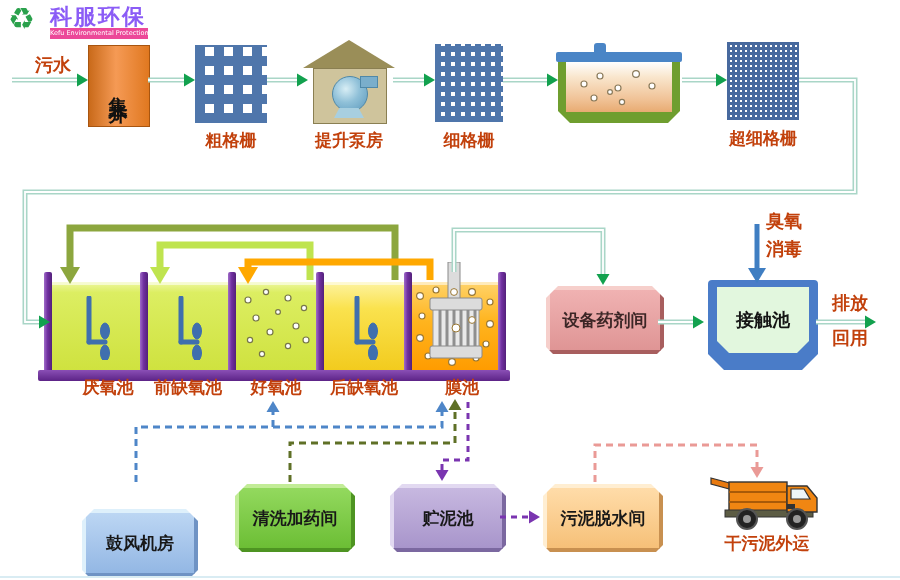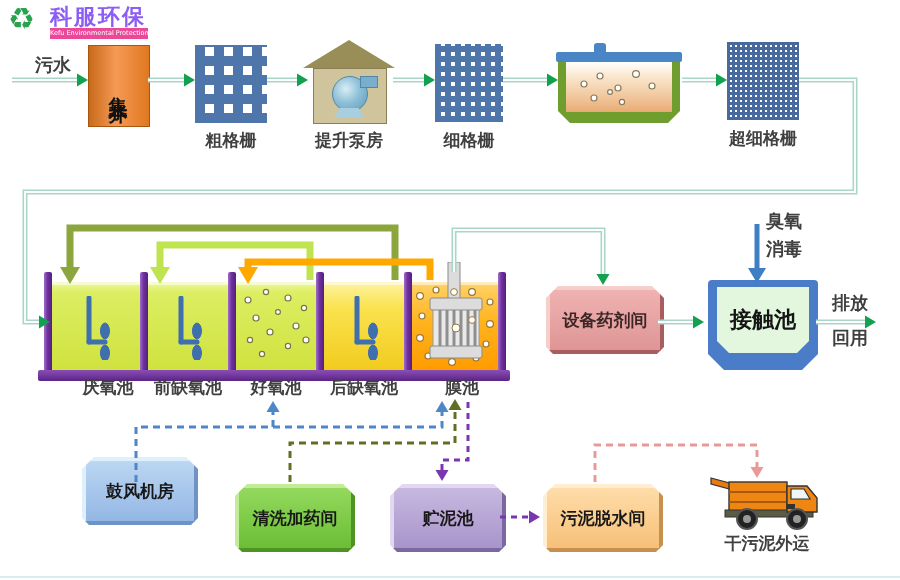--- a/index.html
+++ b/index.html
@@ -1,19 +1,19 @@
 <!DOCTYPE html>
 <html><head>
 <meta charset="utf-8">
 <style>
   html,body{margin:0;padding:0;background:#fff;}
   #canvas{position:relative;width:900px;height:580px;background:#ffffff;overflow:hidden;
           font-family:"DejaVu Sans","Liberation Sans",sans-serif;}
   .abs{position:absolute;}
-  .lbl{position:absolute;font-weight:700;font-size:17px;color:#404040;text-align:center;line-height:1.15;}
+  .lbl{position:absolute;font-weight:700;font-size:17px;color:#c2410c;text-align:center;line-height:1.15;}
   .big{font-size:18px;}
   
   .logo-icon{position:absolute;left:8px;top:2px;font-size:30px;line-height:34px;color:#2aa14c;font-weight:700;}
   .logo-title{position:absolute;left:50px;top:2px;font-size:22px;font-weight:700;color:#8b5cf6;letter-spacing:2px;}
   .logo-banner{position:absolute;left:50px;top:28px;width:98px;height:11px;background:#ec4899;
                color:#fff;font-size:6.5px;line-height:11px;text-align:center;white-space:nowrap;overflow:hidden;}
   
   .well{position:absolute;left:88px;top:45px;width:60px;height:80px;
         background:linear-gradient(90deg,#c96a1a 0,#f59a55 45%,#e07820 100%);
         border:1px solid #a85510;display:flex;align-items:center;justify-content:center;}
@@ -59,21 +59,21 @@
   .bx-blue{background:linear-gradient(180deg,#bcd6f3 0,#93b7e4 100%);border-color:#def0fb #6f93c4 #6f93c4 #def0fb;}
   .bx-green{background:linear-gradient(180deg,#93d95e 0,#6cbe35 100%);border-color:#c2ec97 #4e9422 #4e9422 #c2ec97;}
   .bx-purple{background:linear-gradient(180deg,#c7b8e0 0,#a895cb 100%);border-color:#e2d9f1 #7b68a0 #7b68a0 #e2d9f1;}
   .bx-peach{background:linear-gradient(180deg,#ffdca9 0,#f6c078 100%);border-color:#ffeed2 #c89050 #c89050 #ffeed2;}
   
   .contact-outer{position:absolute;left:708px;top:280px;width:110px;height:90px;background:#4a7cc8;
                  border-radius:4px 4px 0 0;
                  clip-path:polygon(0 0,100% 0,100% calc(100% - 16px),calc(100% - 16px) 100%,16px 100%,0 calc(100% - 16px));}
   .contact-inner{position:absolute;left:9px;top:7px;width:92px;height:66px;background:#e2f7de;
                  clip-path:polygon(0 0,100% 0,100% calc(100% - 12px),calc(100% - 12px) 100%,12px 100%,0 calc(100% - 12px));
-                 display:flex;align-items:center;justify-content:center;font-weight:700;font-size:22px;color:#151515;}
+                 display:flex;align-items:center;justify-content:center;font-weight:700;font-size:18px;color:#151515;}
   svg{display:block;}
   .overlay{position:absolute;left:0;top:0;pointer-events:none;}
 </style>
 </head>
 <body>
 
 <div id="canvas">
 
   <div class="logo-icon">♻</div>
   <div class="logo-title">科服环保</div>
@@ -224,21 +224,21 @@
 
   <div class="contact-outer">
     <div class="contact-inner">接触池</div>
   </div>
 
   <div class="lbl big" style="left:766px;top:211px;width:52px;text-align:left;">臭氧</div>
   <div class="lbl big" style="left:766px;top:239px;width:52px;text-align:left;">消毒</div>
   <div class="lbl big" style="left:822px;top:293px;width:56px;">排放</div>
   <div class="lbl big" style="left:822px;top:328px;width:56px;">回用</div>
 
-  <div class="box3d bx-blue" style="left:82px;top:457px;width:108px;justify-content:center;">
+  <div class="box3d bx-blue" style="left:82px;top:509px;width:108px;justify-content:center;">
     <span>鼓风机房</span>
   </div>
   <div class="box3d bx-green" style="left:235px;top:484px;width:112px;">
     <span>清洗加药间</span>
   </div>
   <div class="box3d bx-purple" style="left:390px;top:484px;width:108px;">
     <span>贮泥池</span>
   </div>
   <div class="box3d bx-peach" style="left:543px;top:484px;width:112px;">
     <span>污泥脱水间</span>

